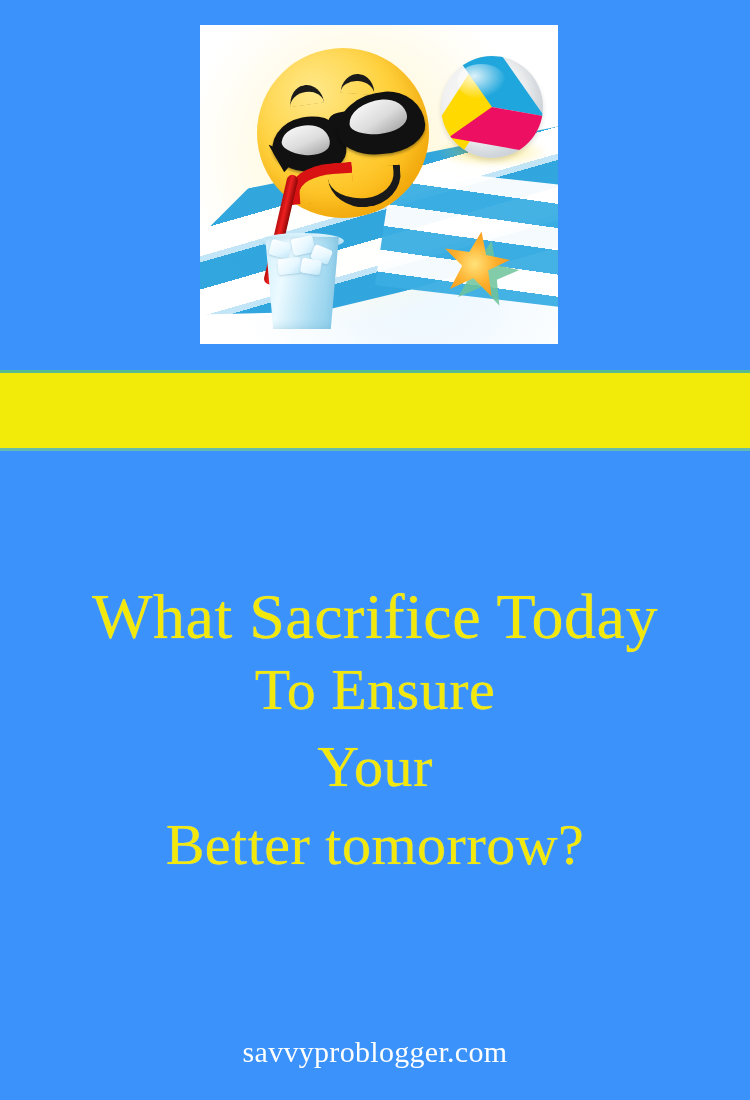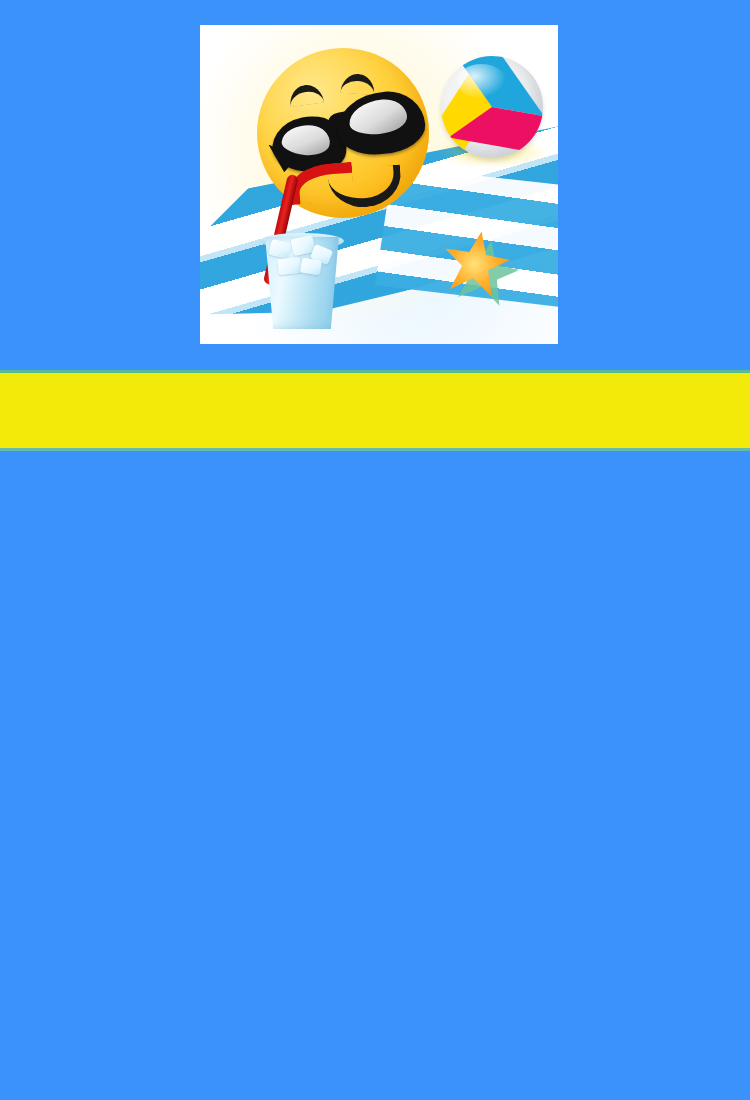--- a/index.html
+++ b/index.html
@@ -378,15 +378,22 @@
         <div class="star-shape front"></div>
       </div>
 
     </div>
   </div>
 
   <div class="band-top-line"></div>
   <div class="yellow-band"></div>
   <div class="band-bottom-line"></div>
 
-
+  <div class="headline">
+    <span class="hl-line l1">What Sacrifice Today</span>
+    <span class="hl-line l2">To Ensure</span>
+    <span class="hl-line l3">Your</span>
+    <span class="hl-line l4">Better tomorrow?</span>
+  </div>
+
+  <div class="footer-url">savvyproblogger.com</div>
 
 </div>
 
 </body></html>

